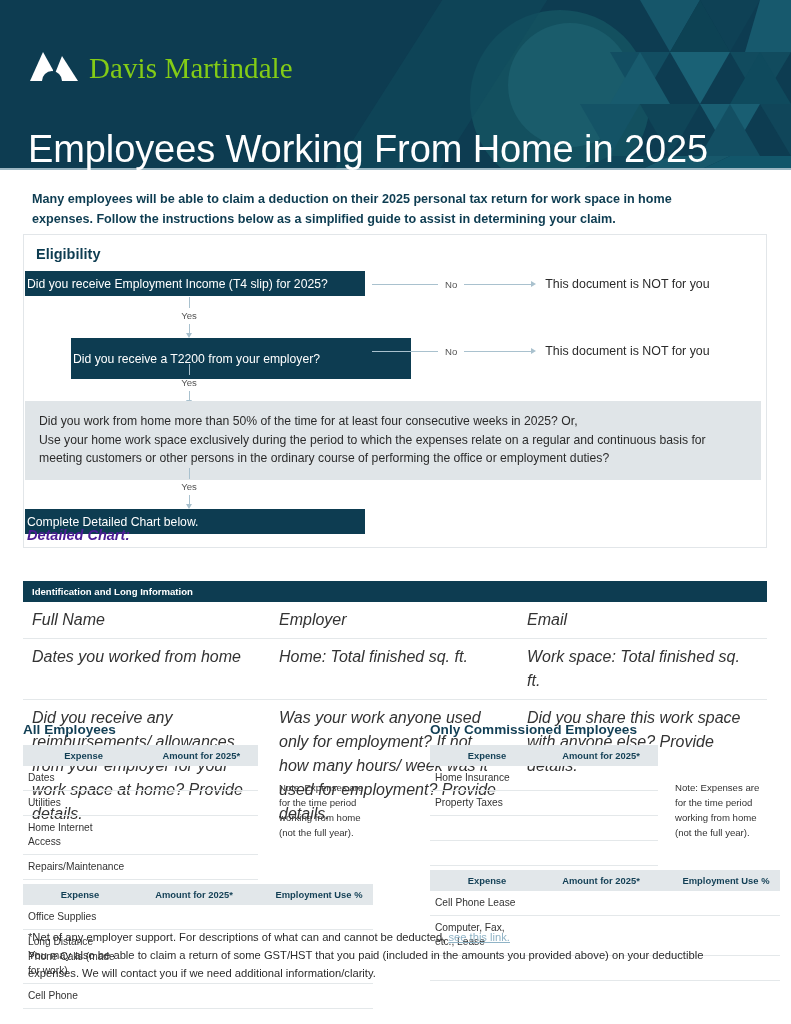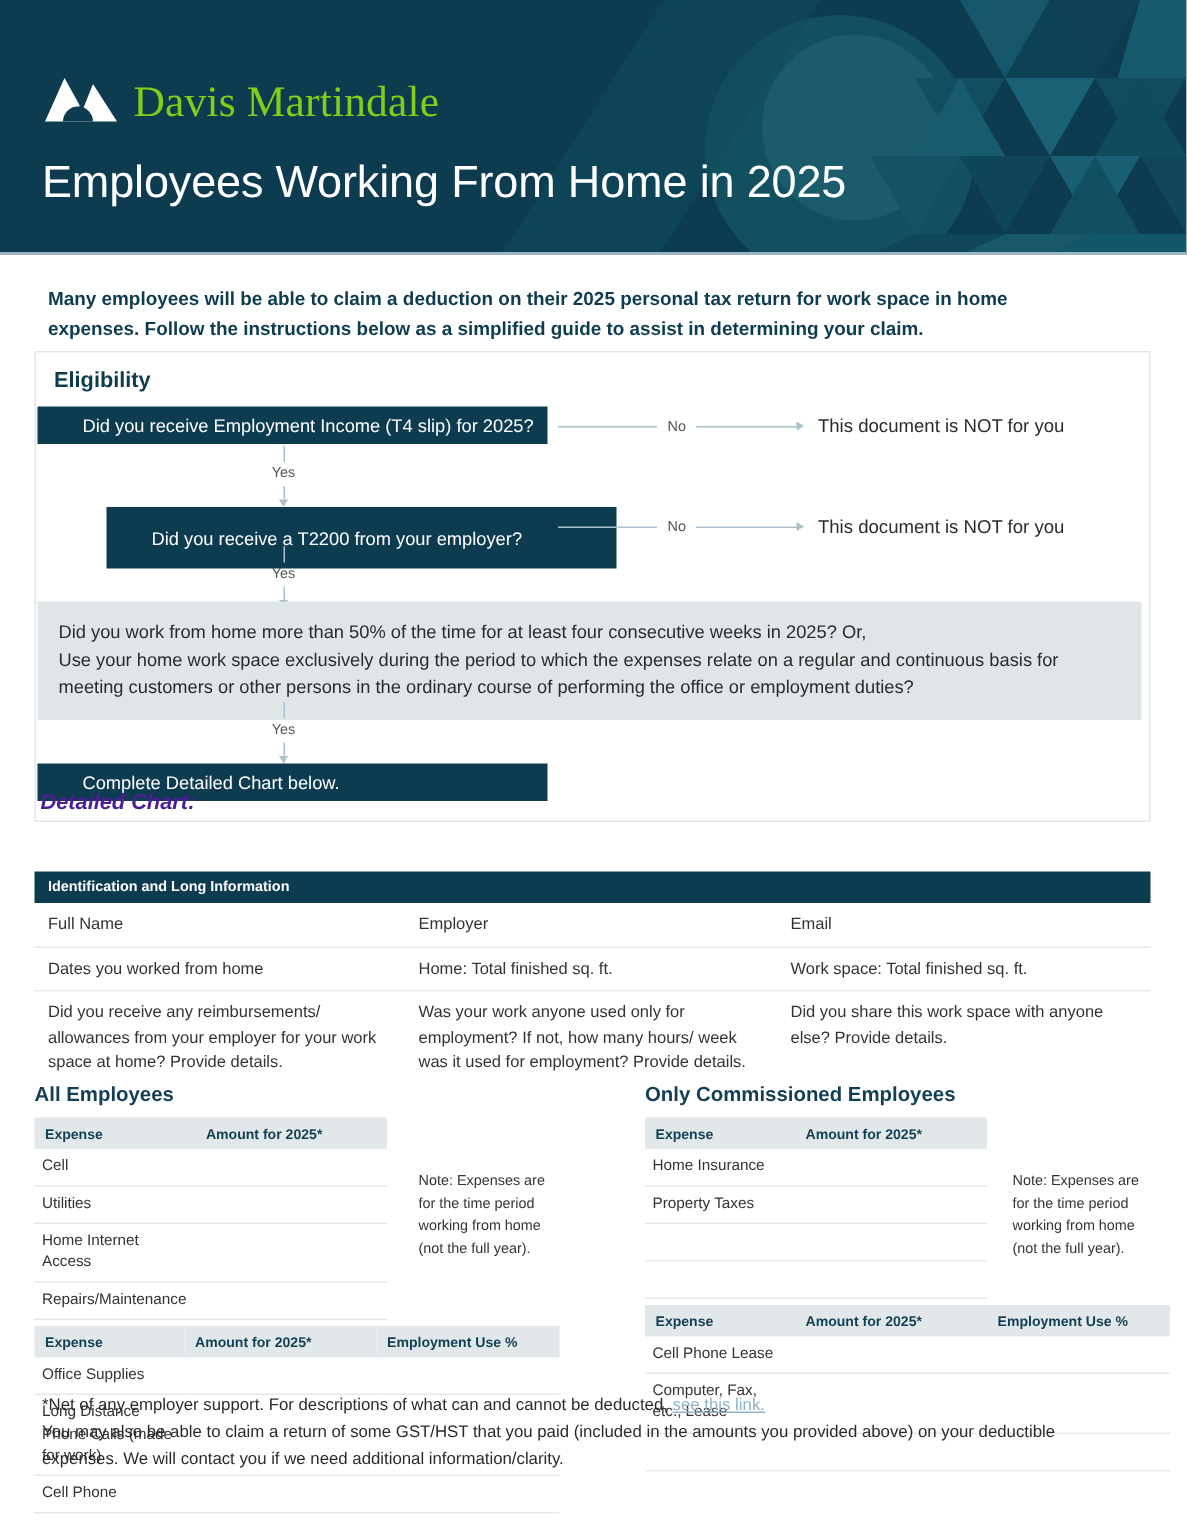--- a/index.html
+++ b/index.html
@@ -31,22 +31,22 @@
   .logo-mark { display:block; }
   .brand-name {
     font-family: "Liberation Serif", serif;
     font-size: 29px;
     color: #84cc16;
     letter-spacing: .1px;
     line-height: 1;
   }
   .header-title {
     position: absolute;
-    left: 28px; top: 105px;
-    font-size: 30px;
+    left: 28px; top: 128px;
+    font-size: 38px;
     color: #ffffff;
     letter-spacing: -0.1px;
     z-index: 5;
     white-space: nowrap;
   }
 
   
   .intro {
     position: absolute;
     left: 32px; top: 189px;
@@ -68,21 +68,21 @@
   .elig-title {
     position:absolute; left:12px; top:11px;
     font-size: 14.5px; font-weight: bold; color:#0D3C51;
   }
   .qbox {
     position: absolute;
     background: #0D3C51;
     color: #ffffff;
     font-size: 12.2px;
     display: flex; align-items: center;
-    padding-left: 30px;
+    padding-left: 2px;
   }
   .qbox-1 { left: 1px; top: 36px;  width: 340px; height: 25px; }
   .qbox-2 { left: 1px; top: 103px; width: 340px; height: 41px; margin-left: 46px; }
   .qbox-3 { left: 1px; top: 274px; width: 340px; height: 25px; }
 
   .graybox {
     position:absolute; left: 1px; top: 166px; width: 736px;
     background: #E0E5E8;
     padding: 11px 14px 12px 14px;
     font-size: 12.2px;
@@ -128,39 +128,40 @@
     position:absolute; left:23px; top:581px; width:744px;
     border-collapse: collapse;
     table-layout: fixed;
   }
   .dc-table .dc-head th {
     background:#0D3C51; color:#fff;
     font-size: 9.6px; font-weight:bold;
     text-align:left; padding: 5px 8px 5px 9px;
   }
   .dc-table td {
-    font-size: 11px; color:#333;
+    font-size: 16px; color:#333;
     padding: 6px 10px 6px 9px;
     border-bottom: 1px solid #E4E8EA;
     vertical-align: top;
     line-height: 1.5;
+    font-style: italic;
   }
   .dc-table tr:last-child td { border-bottom: none; }
 
   
   .col-left  { position:absolute; left:23px;  top:722px; width:360px; }
   .col-right { position:absolute; left:430px; top:722px; width:360px; }
   .col-title { font-size: 13.6px; font-weight:bold; color:#123F55; margin-bottom: 8px; }
 
   .exp-wrap { position:relative; }
   .exp-table { border-collapse:collapse; table-layout:fixed; }
   .exp-table th {
     background:#E2E7EA; color:#123F55;
-    font-size: 9.4px; font-weight:bold; text-align:left;
-    padding: 5px 6px 5px 7px;
+    font-size: 9.4px; font-weight:bold; text-align:center;
+    padding: 5px 6px 5px 20px;
   }
   .exp-table td {
     font-size: 10.2px; color:#333;
     padding: 5px 6px 5px 5px;
     border-bottom: 1px solid #E4E8EA;
     vertical-align: top;
     line-height: 1.38;
   }
   .t2 { margin-top: 4px; }
 
@@ -332,21 +333,21 @@
             <col style="width:128px">
           </colgroup>
         <thead>
           <tr>
             <th>Expense</th>
             <th>Amount for 2025*</th>
           </tr>
         </thead>
         <tbody>
           <tr>
-            <td>Cell</td>
+            <td>Dates</td>
             <td>&nbsp;</td>
           </tr>
           <tr>
             <td>Utilities</td>
             <td>&nbsp;</td>
           </tr>
           <tr>
             <td>Home Internet Access</td>
             <td>&nbsp;</td>
           </tr>

